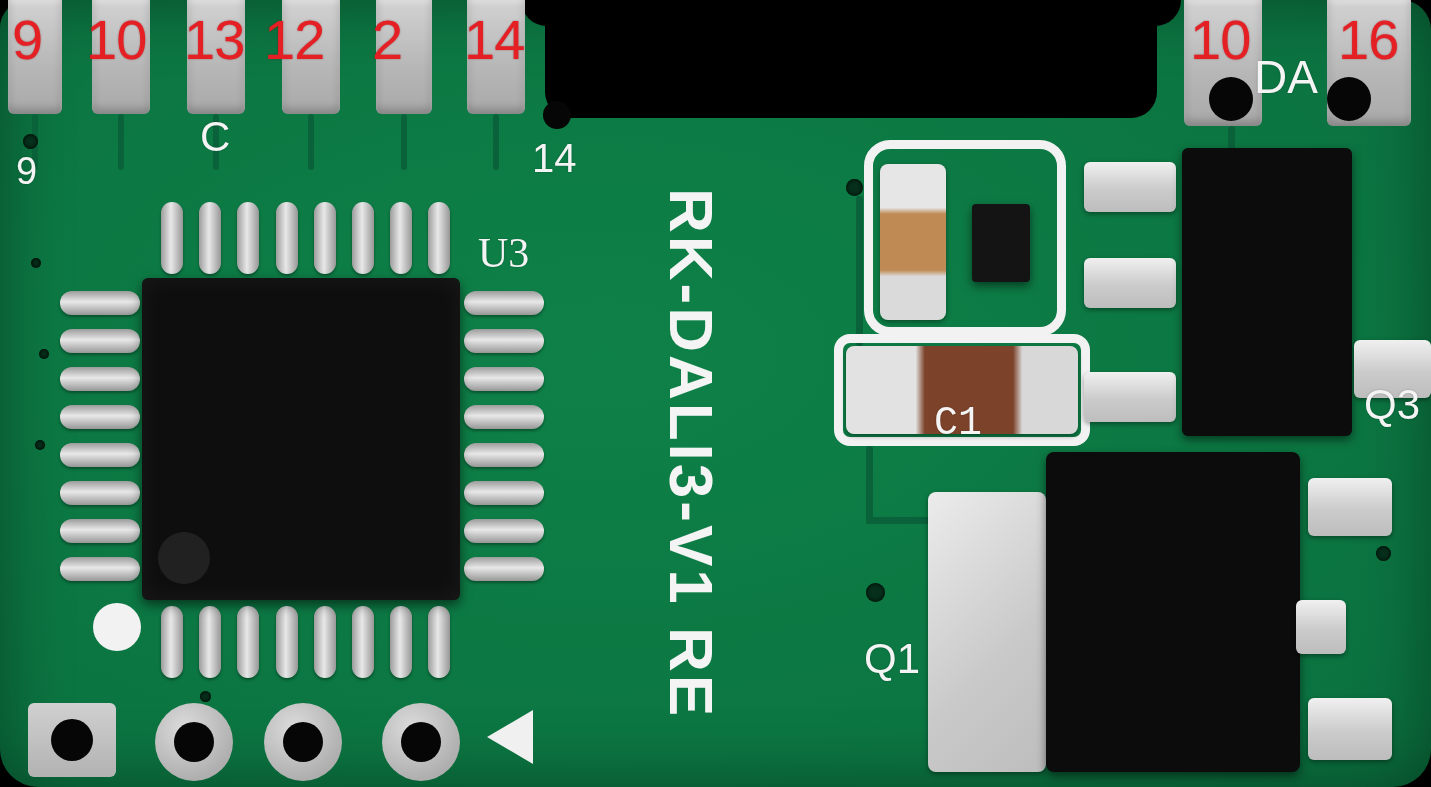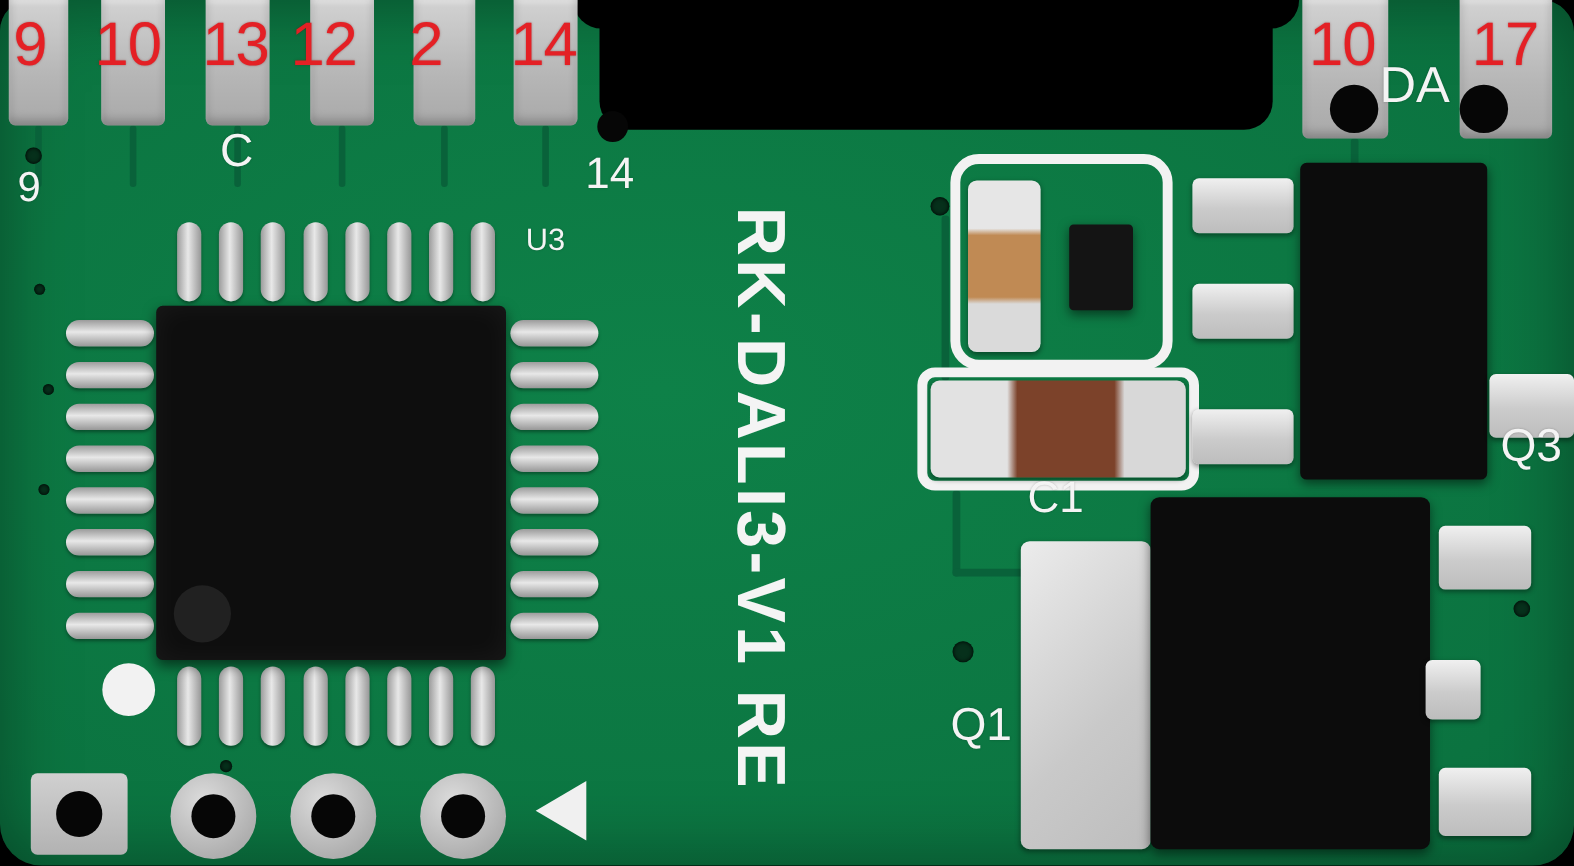--- a/index.html
+++ b/index.html
@@ -112,26 +112,26 @@
   <div class="hole" style="left:1209px; top:77px; width:44px; height:44px;"></div>
   <div class="hole" style="left:1327px; top:77px; width:44px; height:44px;"></div>
 
   <div class="red-num" style="left:12px;">9</div>
   <div class="red-num" style="left:86px;">10</div>
   <div class="red-num" style="left:184px;">13</div>
   <div class="red-num" style="left:264px;text-align:center;">12</div>
   <div class="red-num" style="left:372px;">2</div>
   <div class="red-num" style="left:464px;">14</div>
   <div class="red-num" style="left:1190px;">10</div>
-  <div class="red-num" style="left:1338px;">17</div>
+  <div class="red-num" style="left:1338px;">16</div>
 
   <div class="silk" style="left:200px; top:116px; font-size:42px;">C</div>
   <div class="silk" style="left:16px;  top:152px; font-size:38px;">9</div>
   <div class="silk" style="left:532px; top:138px; font-size:40px;">14</div>
-  <div class="silk" style="left:478px; top:204px; font-size:28px;">U3</div>
+  <div class="silk" style="left:478px; top:232px; font-size:42px;font-family:Liberation Serif, serif;">U3</div>
   <div class="silk" style="left:1254px; top:54px; font-size:46px;">DA</div>
 
   <div class="vtitle">RK-DALI3-V1 RE</div>
 
   <div class="pin-v" style="left:161px; top:202px;"></div>
   <div class="pin-v" style="left:199px; top:202px;"></div>
   <div class="pin-v" style="left:237px; top:202px;"></div>
   <div class="pin-v" style="left:276px; top:202px;"></div>
   <div class="pin-v" style="left:314px; top:202px;"></div>
   <div class="pin-v" style="left:352px; top:202px;"></div>
@@ -184,21 +184,21 @@
 
   <div style="position:absolute; left:880px; top:164px; width:66px; height:156; height:156px; border-radius:8px;
               background: linear-gradient(180deg,#e6e6e6 0%,#e6e6e6 28%,#c08a54 32%,#c08a54 68%,#dadada 72%,#dadada 100%);
               box-shadow:0 2px 5px rgba(0,0,0,.4);"></div>
 
   <div class="blackbody" style="left:972px; top:204px; width:58px; height:78px; border-radius:4px; background:#141414;"></div>
 
   <div style="position:absolute; left:846px; top:346px; width:232px; height:88px; border-radius:8px;
               background: linear-gradient(90deg,#e2e2e2 0%,#e2e2e2 30%,#7c422a 34%,#7c422a 72%,#d8d8d8 76%,#d8d8d8 100%);
               box-shadow:0 2px 5px rgba(0,0,0,.4);"></div>
-  <div class="silk" style="left:934px; top:432px; font-size:40px;">C1</div>
+  <div class="silk" style="left:934px; top:404px; font-size:40px;font-family:Liberation Mono, monospace;">C1</div>
 
   <div class="silver" style="left:1084px; top:162px; width:92px; height:50px;"></div>
   <div class="silver" style="left:1084px; top:258px; width:92px; height:50px;"></div>
   <div class="silver" style="left:1084px; top:372px; width:92px; height:50px;"></div>
 
   <div class="blackbody" style="left:1182px; top:148px; width:170px; height:288px;"></div>
   <div class="silver" style="left:1354px; top:340px; width:77px; height:58px;"></div>
   <div class="silk" style="left:1364px; top:384px; font-size:42px;">Q3</div>
 
   <div class="silver" style="left:928px; top:492px; width:118px; height:280px; background:linear-gradient(135deg,#ececec,#c9c9c9 60%,#bdbdbd); border-radius:8px;"></div>

